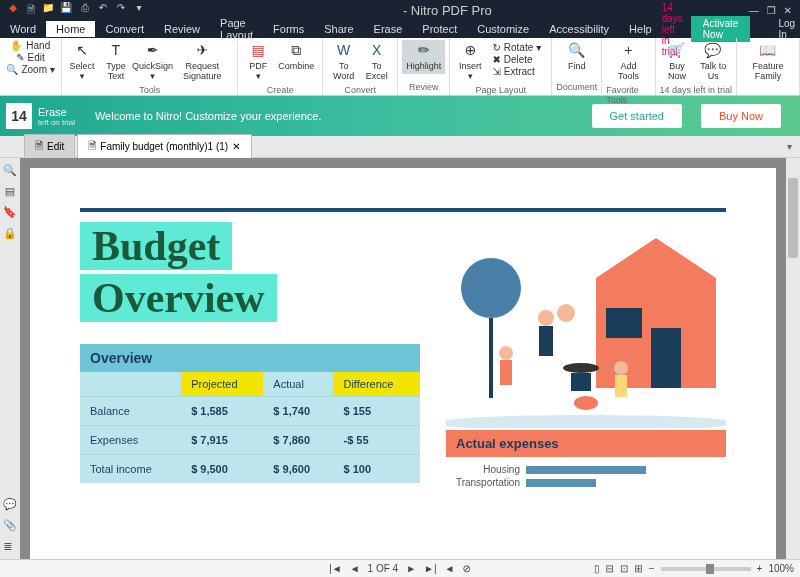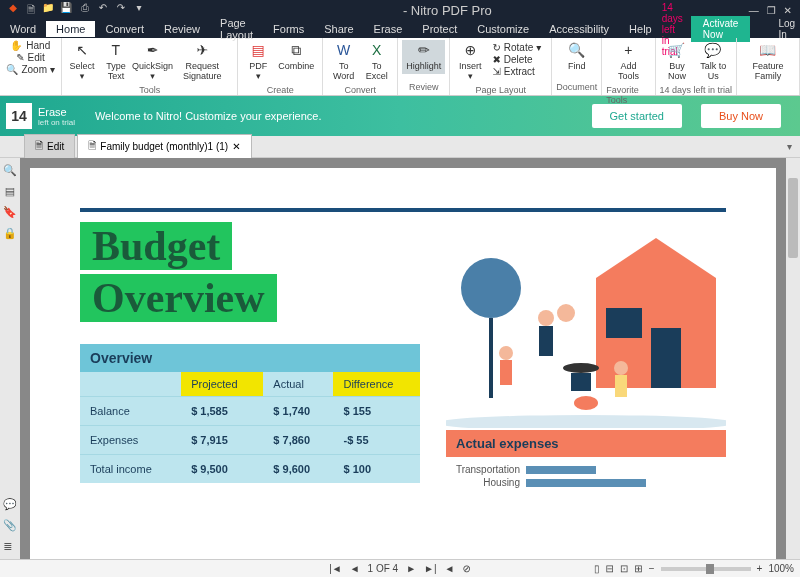--- a/index.html
+++ b/index.html
@@ -32,21 +32,21 @@
 .tabbar { height:22px; background:#e8e8e8; display:flex; align-items:center; font-size:10px; padding-left:24px; border-bottom:1px solid #ccc; position:relative; }
 .tabbar .etab { background:#d4d4d4; padding:3px 10px; border:1px solid #bbb; margin-right:2px; display:flex; align-items:center; gap:4px; cursor:pointer; }
 .tabbar .etab.active { background:#fff; }
 .tabbar .chevdn { position:absolute; right:8px; cursor:pointer; color:#666; }
 .leftrail { position:absolute; left:0; top:158px; bottom:18px; width:20px; background:#e8e8e8; display:flex; flex-direction:column; align-items:center; gap:8px; padding-top:6px; font-size:11px; color:#555; }
 .leftrail span { cursor:pointer; }
 .leftrail .bot { margin-top:auto; margin-bottom:6px; display:flex; flex-direction:column; gap:8px; }
 .docarea { position:absolute; left:20px; right:14px; top:158px; bottom:18px; background:#888; overflow:hidden; }
 .page { position:absolute; left:10px; top:10px; right:10px; background:#fff; height:600px; padding:40px 50px; }
 .page .bar { height:4px; background:#1a4d7a; margin-bottom:8px; }
-.page h1 { display:inline-block; background:#22c55e; color:#1a5a3a; font-size:42px; font-weight:600; padding:0 12px; margin:2px 0; font-family:Georgia,serif; }
+.page h1 { display:inline-block; background:#5eead4; color:#1a5a3a; font-size:42px; font-weight:600; padding:0 12px; margin:2px 0; font-family:Georgia,serif; }
 .ovw { margin-top:20px; width:340px; }
 .ovw .hdr { background:#6ec5d8; color:#1a3d5a; font-weight:bold; padding:6px 10px; font-size:14px; }
 .ovw table { width:100%; background:#bde5ee; border-collapse:collapse; font-size:11px; }
 .ovw th { text-align:left; padding:6px 10px; font-weight:normal; color:#1a3d5a; background:#bde5ee; }
 .ovw th.hl { background:#f2e500; }
 .ovw td { padding:8px 10px; color:#1a3d5a; border-top:1px solid #a5d8e3; }
 .ovw td.b { font-weight:bold; }
 .illus { position:absolute; right:50px; top:60px; width:280px; height:200px; }
 .actexp { position:absolute; right:50px; top:262px; width:280px; }
 .actexp .hdr { background:#f47c5e; color:#1a3d5a; font-weight:bold; padding:6px 10px; font-size:13px; }
@@ -298,26 +298,26 @@
         <ellipse cx="140" cy="175" rx="12" ry="7" fill="#f47c5e"></ellipse>
         <ellipse cx="135" cy="140" rx="18" ry="5" fill="#333"></ellipse>
           <rect x="125" y="145" width="20" height="18" fill="#1a3d5a"></rect>
         <ellipse cx="140" cy="195" rx="150" ry="8" fill="#d8e8f0"></ellipse>
       </svg>
     </div>
     <div class="actexp">
       <div class="hdr">Actual expenses</div>
       <div class="body">
         <div class="row">
+            <span>Housing</span>
+            <div class="barr" style="width:120px"></div>
+          </div>
+        <div class="row">
             <span>Transportation</span>
             <div class="barr" style="width:70px"></div>
-          </div>
-        <div class="row">
-            <span>Housing</span>
-            <div class="barr" style="width:120px"></div>
           </div>
       </div>
     </div>
   </div>
 </div>
 
 <div class="vscroll">
   <div class="thumb"></div>
 </div>
 

